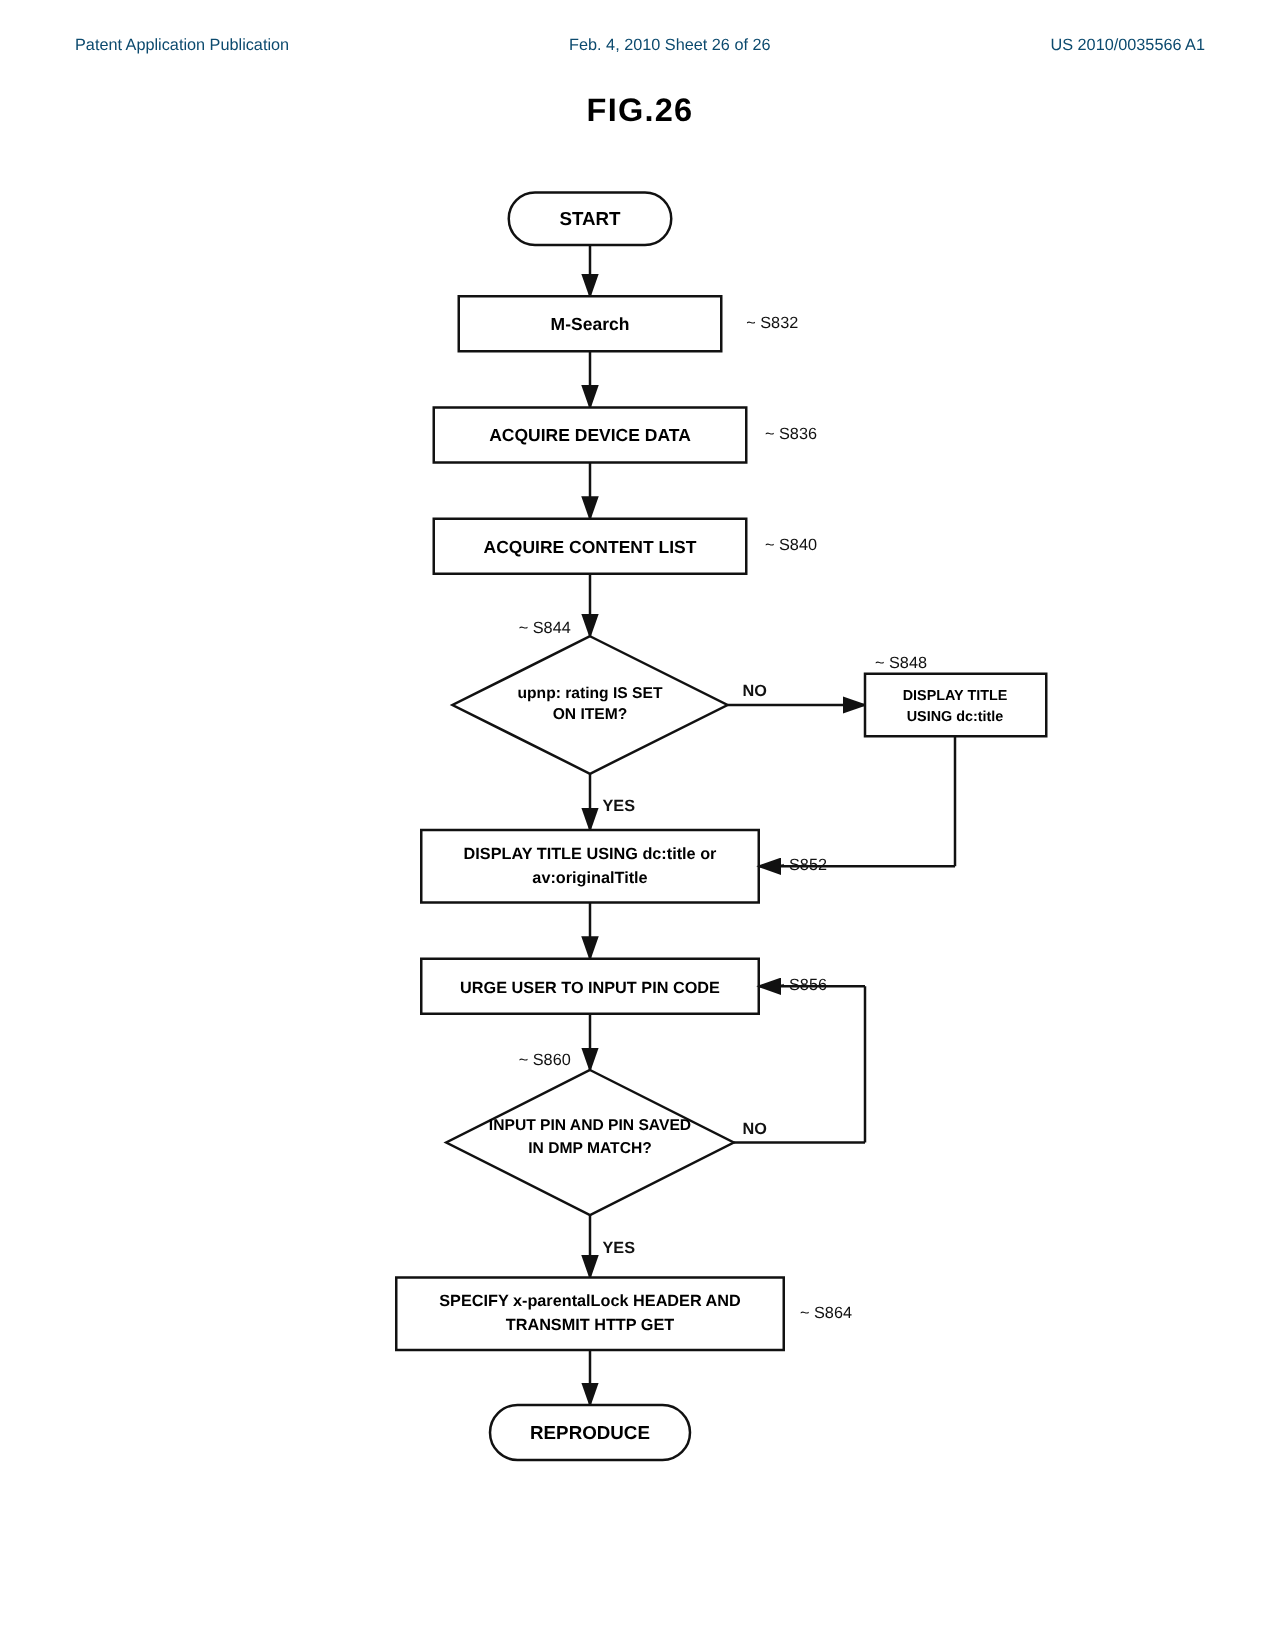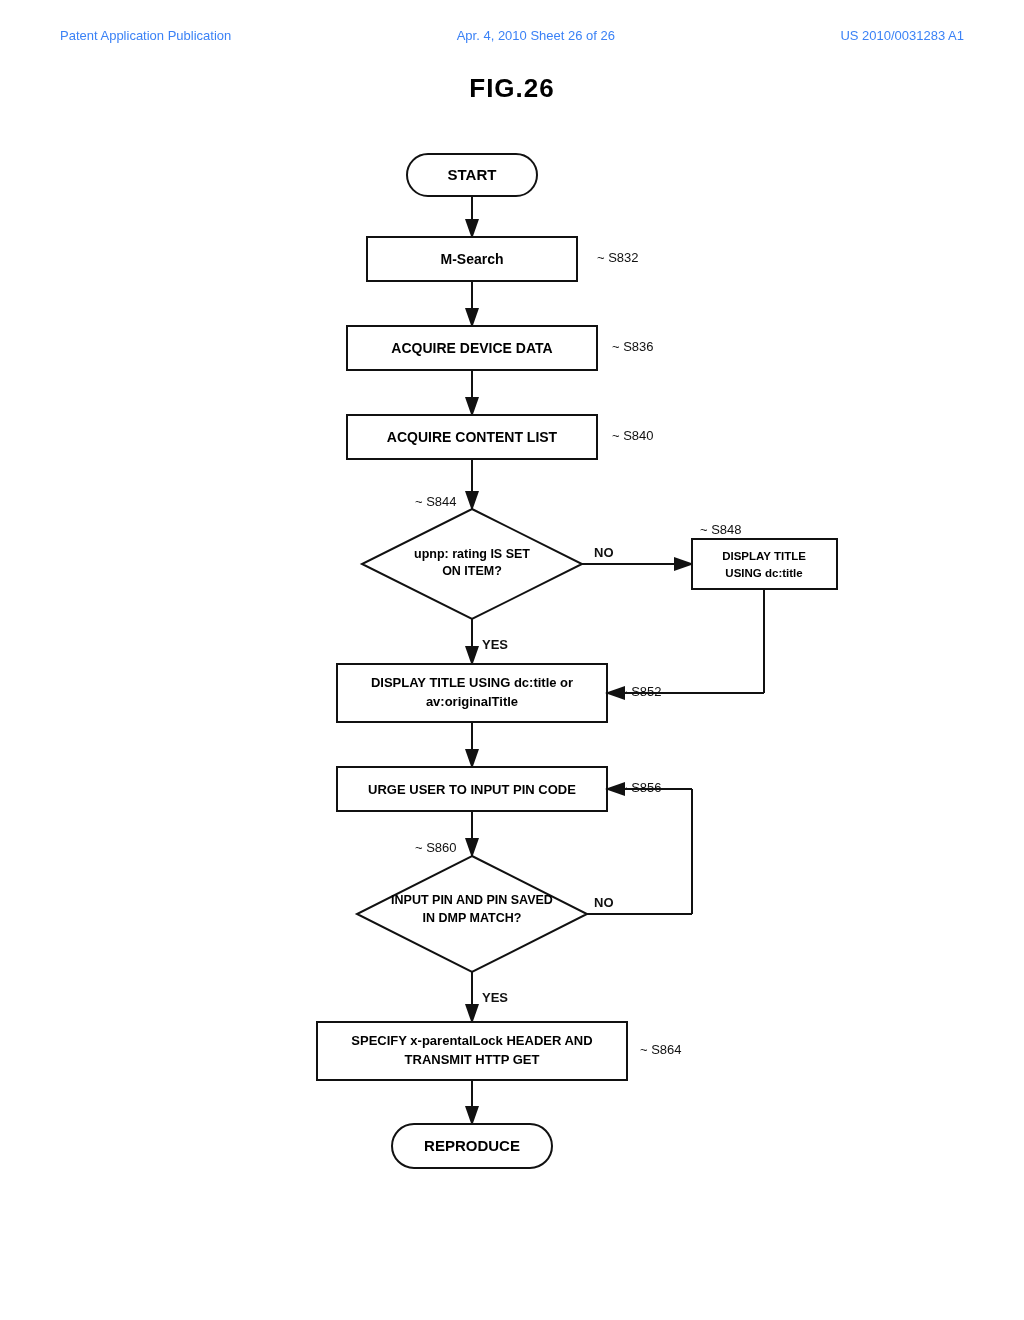--- a/index.html
+++ b/index.html
@@ -11,21 +11,21 @@
       position: relative;
       overflow-x: hidden;
     }
 
     .page-header {
       display: flex;
       justify-content: space-between;
       align-items: flex-start;
       padding: 28px 60px 10px 60px;
       font-size: 13px;
-      color: #3b82f6;
+      color: #0c4a6e;
     }
 
     .diagram-area {
       display: flex;
       flex-direction: column;
       align-items: center;
       padding-top: 20px;
       position: relative;
     }
 
@@ -41,22 +41,22 @@
       width: 700px;
       text-decoration: underline;
     }
 
   </style>
 </head>
 <body>
 
 <div class="page-header">
   <span>Patent Application Publication</span>
-  <span>Apr. 4, 2010    Sheet 26 of 26</span>
-  <span>US 2010/0031283 A1</span>
+  <span>Feb. 4, 2010    Sheet 26 of 26</span>
+  <span>US 2010/0035566 A1</span>
 </div>
 
 <div class="diagram-area">
   <div class="fig-title">FIG.26</div>
 
   <div class="flowchart-container">
     <svg width="700" height="1120" viewBox="0 0 700 1120" xmlns="http://www.w3.org/2000/svg" style="font-family: Arial, sans-serif;">
 
       <defs>
         <marker id="arrowhead" markerWidth="10" markerHeight="7" refX="9" refY="3.5" orient="auto">

